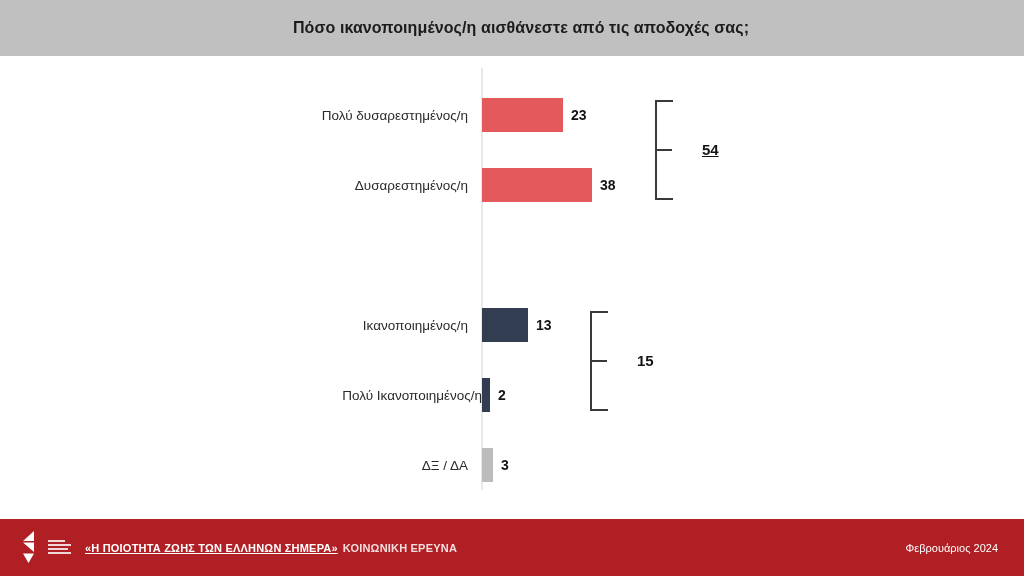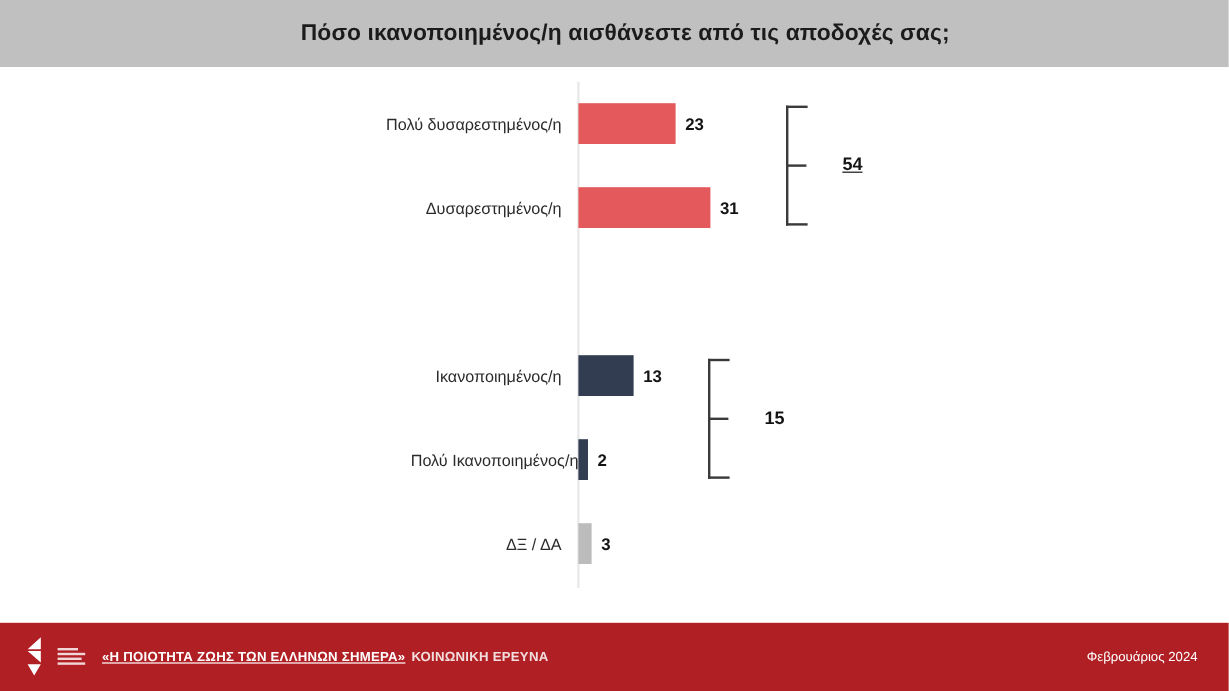--- a/index.html
+++ b/index.html
@@ -26,21 +26,21 @@
   }
   .header-title {
     position: absolute;
     left: 0;
     top: 0;
     width: 1024px;
     height: 56px;
     display: flex;
     align-items: center;
     justify-content: center;
-    font-size: 19px;
+    font-size: 16px;
     font-weight: bold;
     color: #1b1b1b;
     letter-spacing: 0.1px;
     padding-left: 18px;
     box-sizing: border-box;
   }
 
   
   .chart-area {
     position: absolute;
@@ -56,21 +56,21 @@
     left: 481px;
     top: 12px;
     width: 1.5px;
     height: 422px;
     background: #e9e9e9;
   }
 
   .rows {
     position: absolute;
     left: 0;
-    top: 12px;
+    top: 24px;
     width: 886px;
     height: 422px;
   }
 
   .row {
     position: absolute;
     left: 0;
     width: 1024px;
     height: 70px;
     display: flex;
@@ -223,21 +223,21 @@
       <div class="bar-wrap">
         <span class="bar" style="width:81px;background:#e4595b;"></span>
         <span class="bar-value">23</span>
       </div>
     </div>
 
     <div class="row" style="top:70px;">
       <div class="cat-label">Δυσαρεστημένος/η</div>
       <div class="bar-wrap">
         <span class="bar" style="width:110px;background:#e4595b;"></span>
-        <span class="bar-value">31</span>
+        <span class="bar-value">38</span>
       </div>
     </div>
 
 
     <div class="row" style="top:210px;">
       <div class="cat-label">Ικανοποιημένος/η</div>
       <div class="bar-wrap">
         <span class="bar" style="width:46px;background:#323d52;"></span>
         <span class="bar-value">13</span>
       </div>

